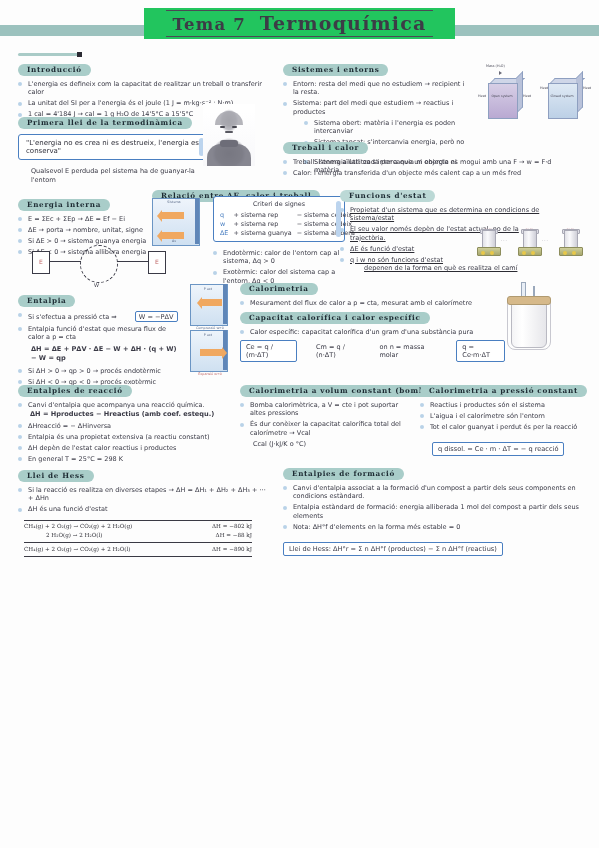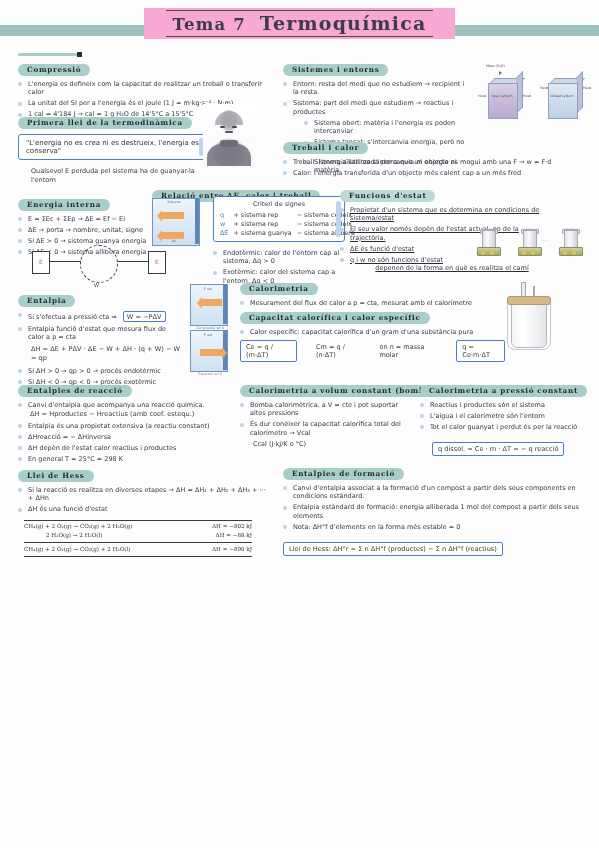--- a/index.html
+++ b/index.html
@@ -6,21 +6,21 @@
   body{
     width:599px;height:848px;background:#fdfdfd;
     font-family:"DejaVu Sans", sans-serif;
     color:#2b2b33;overflow:hidden;position:relative;
   }
   .page{position:absolute;inset:0;}
 
   
   .hdr-band{position:absolute;left:0;top:25px;width:599px;height:11px;background:#9cc2be;}
   .title-wrap{position:absolute;left:0;top:8px;width:599px;text-align:center;}
-  .title-box{display:inline-block;background:#f9a8d4;padding:2px 22px;position:relative;}
+  .title-box{display:inline-block;background:#22c55e;padding:2px 22px;position:relative;}
   .title{
     font-family:"DejaVu Serif", serif;font-weight:bold;font-size:16.5px;
     letter-spacing:1.2px;color:#3c3c46;border-top:1.6px solid #4a4a55;border-bottom:1.6px solid #4a4a55;
     padding:1px 6px 2px 6px;display:inline-block;
   }
   .title .big{font-size:19px;}
   .pen{position:absolute;left:18px;top:53px;width:60px;height:3px;background:#a9cbc7;border-radius:2px;}
   .pen:after{content:"";position:absolute;right:-4px;top:-1px;width:5px;height:5px;background:#2b2b33;}
 
   
@@ -37,21 +37,21 @@
     position:relative;padding-left:10px;margin-bottom:2.6px;
     font-size:6.5px;line-height:8.4px;color:#3a3a46;
   }
   ul.b li:before{
     content:"";position:absolute;left:0;top:2.4px;width:4px;height:4px;
     border-radius:50%;background:#b9d2e8;
   }
   ul.b ul.b{margin-top:2.5px;margin-left:11px;}
   .plain{font-size:6.5px;line-height:8.6px;color:#3a3a46;}
   .ind{margin-left:13px;}
-  .frm{font-size:6.6px;line-height:9px;color:#3a3a46;margin:3px 0 3px 13px;}
+  .frm{font-size:6.6px;line-height:9px;color:#3a3a46;margin:3px 0 3px 13px;font-weight:bold;}
   .box{
     border:1.1px solid #4a7fc1;border-radius:2px;background:#fff;
     display:inline-block;padding:2px 5px;font-size:6.6px;color:#3a3a46;
   }
   .quote{
     border:1.3px solid #4a7fc1;border-radius:3px;background:#fff;
     padding:4px 7px;font-size:7px;color:#2f2f3a;position:relative;
   }
   .quote .tab{position:absolute;right:3px;top:3px;bottom:3px;width:5px;background:#bcd4ee;border-radius:3px;}
 
@@ -151,21 +151,21 @@
   <div class="title-wrap">
     <span class="title-box">
       <span class="title">
         <span>Tema 7</span>&nbsp;&nbsp;<span class="big">Termoquímica</span>
       </span>
     </span>
   </div>
   <div class="pen"></div>
 
   <div class="sec" style="left:18px;top:57px;width:255px;">
-    <span class="lbl">Compressió</span>
+    <span class="lbl">Introducció</span>
     <ul class="b">
       <li>L'energia es defineix com la capacitat de realitzar un treball o transferir calor</li>
       <li>La unitat del SI per a l'energia és el joule (1 J = m·kg·s⁻² ; N·m)</li>
       <li>1 cal = 4'184 J → cal = 1 g H₂O de 14'5°C a 15'5°C</li>
     </ul>
   </div>
 
   <div class="sec" style="left:18px;top:110px;width:190px;">
     <span class="lbl">Primera llei de la termodinàmica</span>
     <div class="quote" style="margin-top:5px;">
@@ -246,21 +246,21 @@
     <div class="oarrow l" style="left:10px;top:14px;width:22px;"></div>
     <div class="oarrow l" style="left:10px;top:34px;width:22px;"></div>
     <div class="dcap" style="left:2px;top:41px;width:40px;">Δv</div>
   </div>
 
   <div class="sec" style="left:18px;top:288px;width:165px;">
     <span class="lbl">Entalpia</span>
     <ul class="b">
       <li>
         <span>Si s'efectua a pressió cta ⇒</span>
-        <span class="box" style="padding:0.5px 3px;margin-left:4px;">W = −PΔV</span>
+        <span class="box" style="padding:0.5px 3px;margin-left:16px;">W = −PΔV</span>
       </li>
       <li>Entalpia funció d'estat que mesura flux de calor a p = cta</li>
     </ul>
     <div class="frm">ΔH = ΔE + PΔV · ΔE − W + ΔH · (q + W) − W = qp</div>
     <ul class="b">
       <li>Si ΔH &gt; 0 → qp &gt; 0 → procés endotèrmic</li>
       <li>Si ΔH &lt; 0 → qp &lt; 0 → procés exotèrmic</li>
     </ul>
   </div>
 
@@ -279,22 +279,22 @@
     <div class="dcap red" style="left:0px;top:42px;width:40px;">Expansió w&lt;0</div>
   </div>
 
   <div class="sec" style="left:18px;top:378px;width:250px;">
     <span class="lbl">Entalpies de reacció</span>
     <ul class="b">
       <li>
         <span>Canvi d'entalpia que acompanya una reacció química.</span>
         <div class="frm" style="margin:1px 0 0 2px;">ΔH = Hproductes − Hreactius  (amb coef. estequ.)</div>
       </li>
+      <li>ΔHreacció = − ΔHinversa</li>
       <li>Entalpia és una propietat extensiva (a reactiu constant)</li>
-      <li>ΔHreacció = − ΔHinversa</li>
       <li>ΔH depèn de l'estat calor reactius i productes</li>
       <li>En general T = 25°C = 298 K</li>
     </ul>
   </div>
 
   <div class="sec" style="left:18px;top:463px;width:255px;">
     <span class="lbl">Llei de Hess</span>
     <ul class="b">
       <li>Si la reacció es realitza en diverses etapes → ΔH = ΔH₁ + ΔH₂ + ΔH₃ + ··· + ΔHn</li>
       <li>ΔH és una funció d'estat</li>
@@ -363,21 +363,21 @@
   </div>
 
   <div class="sec" style="left:340px;top:183px;width:200px;text-decoration:underline;">
     <span class="lbl light">Funcions d'estat</span>
     <ul class="b">
       <li>Propietat d'un sistema que es determina en condicions de sistema/estat</li>
       <li>El seu valor només depèn de l'estat actual, no de la trajectòria.</li>
       <li>ΔE és funció d'estat</li>
       <li>
         <span>q i w no són funcions d'estat</span>
-        <div class="plain" style="margin-left:14px;text-align:center;">depenen de la forma en què es realitza el camí</div>
+        <div class="plain" style="margin-left:14px;">depenen de la forma en què es realitza el camí</div>
       </li>
     </ul>
   </div>
 
   <div class="burner" style="left:477px;top:226px;">
     <div class="smoke">≈≈</div>
     <div class="rim"></div>
     <div class="col"></div>
     <div class="base"></div>
     <div class="knob"></div>

